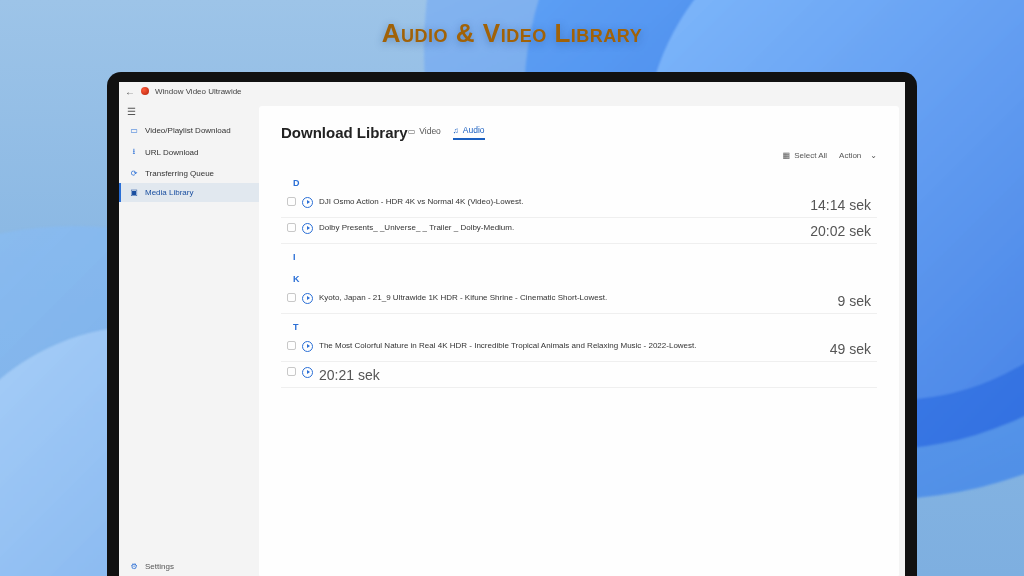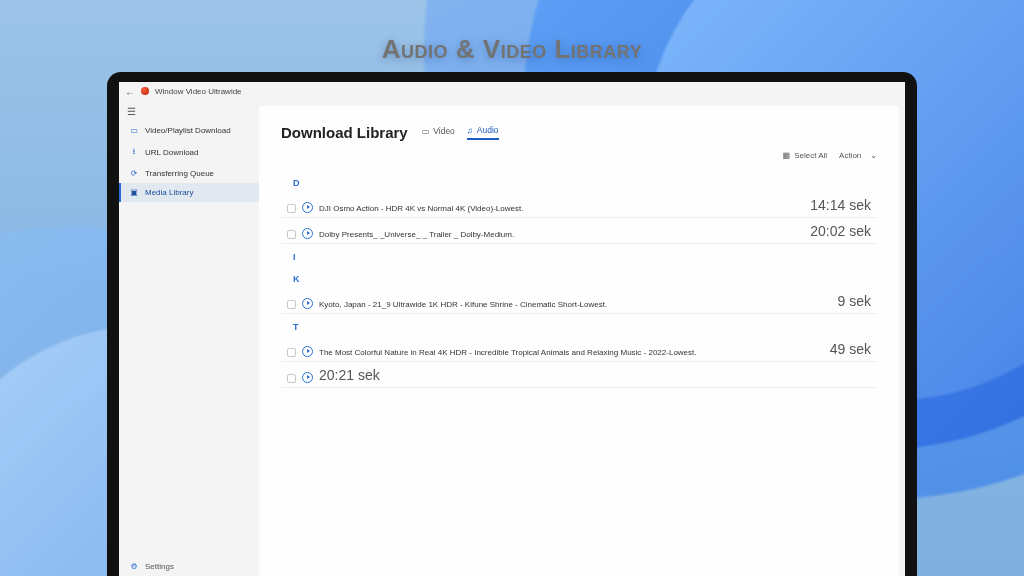--- a/index.html
+++ b/index.html
@@ -27,24 +27,24 @@
   }
   .swirl.s1 { width: 900px; height: 900px; right: -300px; top: -400px; transform: rotate(20deg); }
   .swirl.s2 { width: 700px; height: 700px; right: -200px; top: -250px; background: linear-gradient(135deg, rgba(100,170,250,0.9), rgba(40,100,220,0.95)); }
   .swirl.s3 { width: 500px; height: 500px; right: -120px; top: -100px; background: linear-gradient(135deg, rgba(140,195,255,0.85), rgba(70,130,230,0.9)); }
   .swirl.s4 { width: 750px; height: 750px; left: -300px; bottom: -400px; background: linear-gradient(135deg, rgba(150,200,250,0.6), rgba(90,150,230,0.7)); }
   .swirl.s5 { width: 450px; height: 450px; left: -80px; bottom: -200px; background: linear-gradient(135deg, rgba(180,215,250,0.8), rgba(110,165,235,0.85)); }
 
   
   .promo-title {
     position: absolute;
-    top: 34px;
+    top: 18px;
     width: 100%;
     text-align: center;
-    color: #737373;
+    color: #a16207;
     font-size: 26px;
     font-weight: 700;
     letter-spacing: 0.5px;
     font-variant: small-caps;
     text-shadow: 0 2px 8px rgba(20,60,120,0.4);
   }
 
   
   .laptop {
     position: absolute;
@@ -143,21 +143,20 @@
     margin: 6px 6px 0 0;
     border-radius: 3px;
     display: flex;
     flex-direction: column;
     min-width: 0;
   }
   .content-header {
     display: flex;
     align-items: center;
     padding: 18px 22px 6px 22px;
-    gap: 14px;
   }
   .page-title {
     font-size: 15px;
     font-weight: 600;
     color: #222;
   }
   .tabs {
     display: flex;
     gap: 12px;
     align-items: center;
@@ -195,21 +194,21 @@
 
   .section-letter {
     color: #2a6fd6;
     font-size: 9px;
     font-weight: 600;
     padding: 8px 12px 4px 12px;
   }
 
   .row {
     display: flex;
-    align-items: flex-end;
+    align-items: flex-start;
     gap: 6px;
     padding: 4.5px 6px;
     border-bottom: 1px solid #efefef;
     font-size: 8px;
   }
   .chk {
     width: 9px; height: 9px;
     border: 1px solid #c8c8c8;
     border-radius: 2px;
     flex: none;

